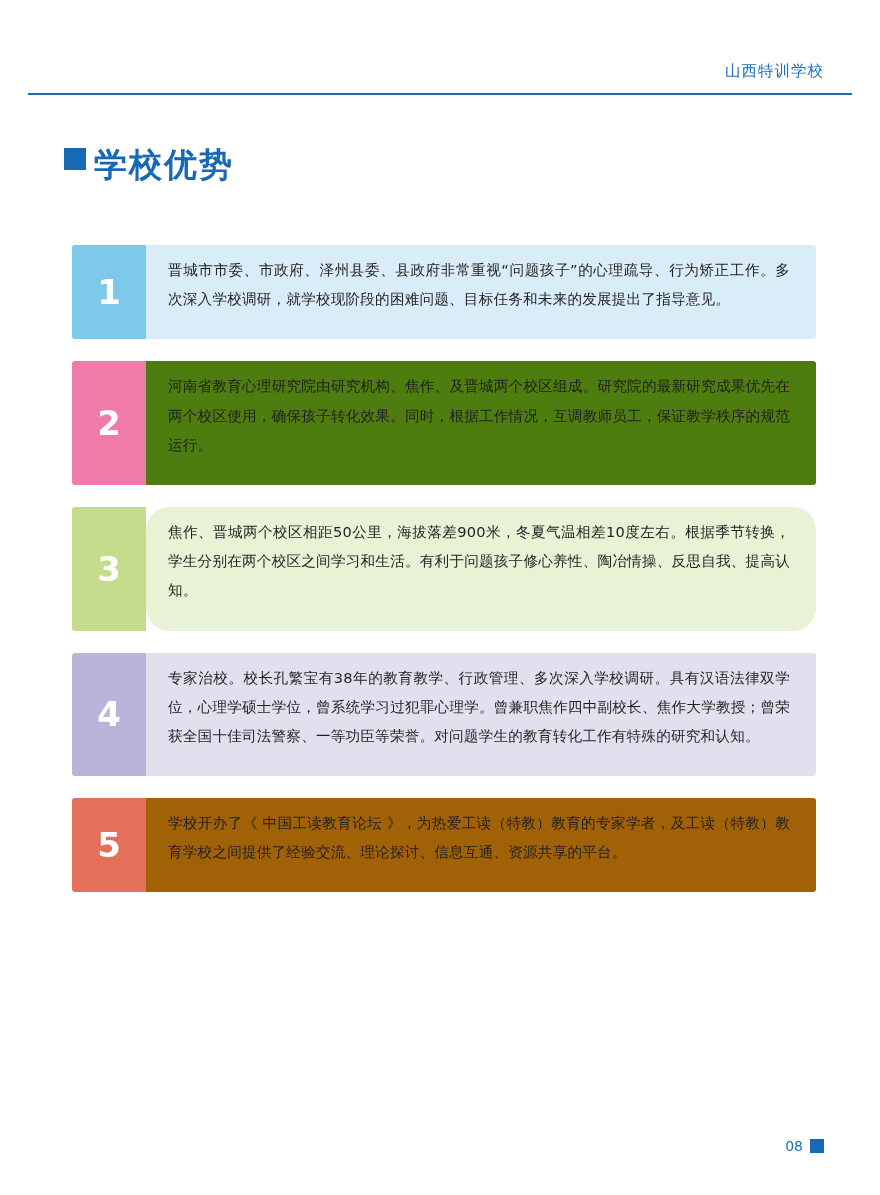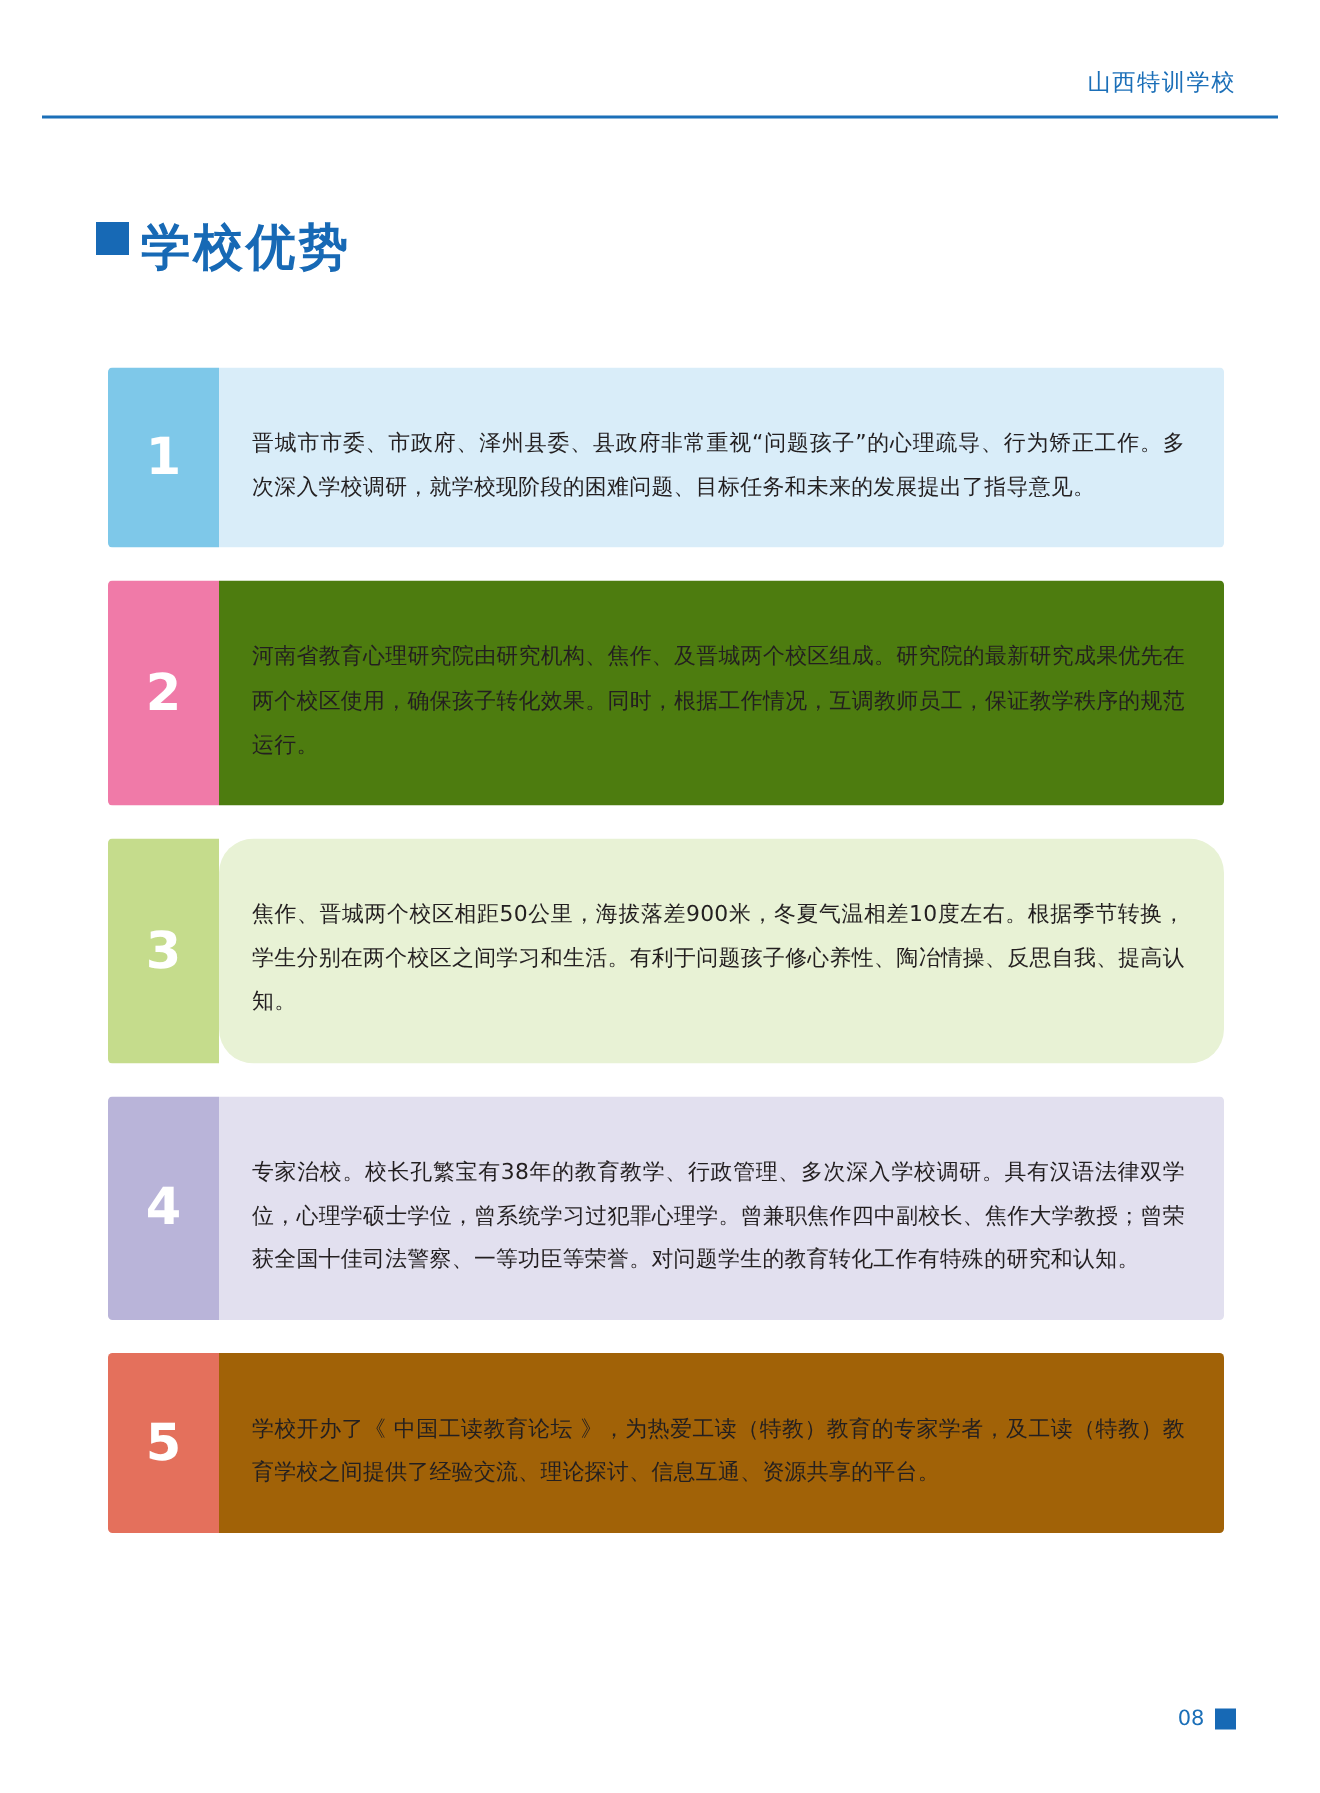--- a/index.html
+++ b/index.html
@@ -12,21 +12,21 @@
     background: #ffffff;
     font-family: "DejaVu Sans", "Liberation Sans", sans-serif;
     color: #231f20;
     position: relative;
     overflow: hidden;
   }
 
   
   .page-header {
     position: absolute;
-    top: 0;
+    top: 16px;
     left: 0;
     width: 880px;
     height: 82px;
   }
   .header-title {
     position: absolute;
     right: 56px;
     top: 48px;
     font-size: 15.5px;
     color: #1b6fb8;
@@ -83,21 +83,21 @@
     display: flex;
     align-items: center;
     justify-content: center;
     color: #ffffff;
     font-size: 34px;
     font-weight: bold;
     line-height: 1;
   }
   .item-body {
     flex: 1 1 auto;
-    padding: 36px 26px 26px 22px;
+    padding: 10px 26px 26px 22px;
     font-size: 14.6px;
     line-height: 2.0;
     color: #231f20;
     letter-spacing: 0.2px;
     text-align: justify;
   }
 
   
   .page-footer {
     position: absolute;

